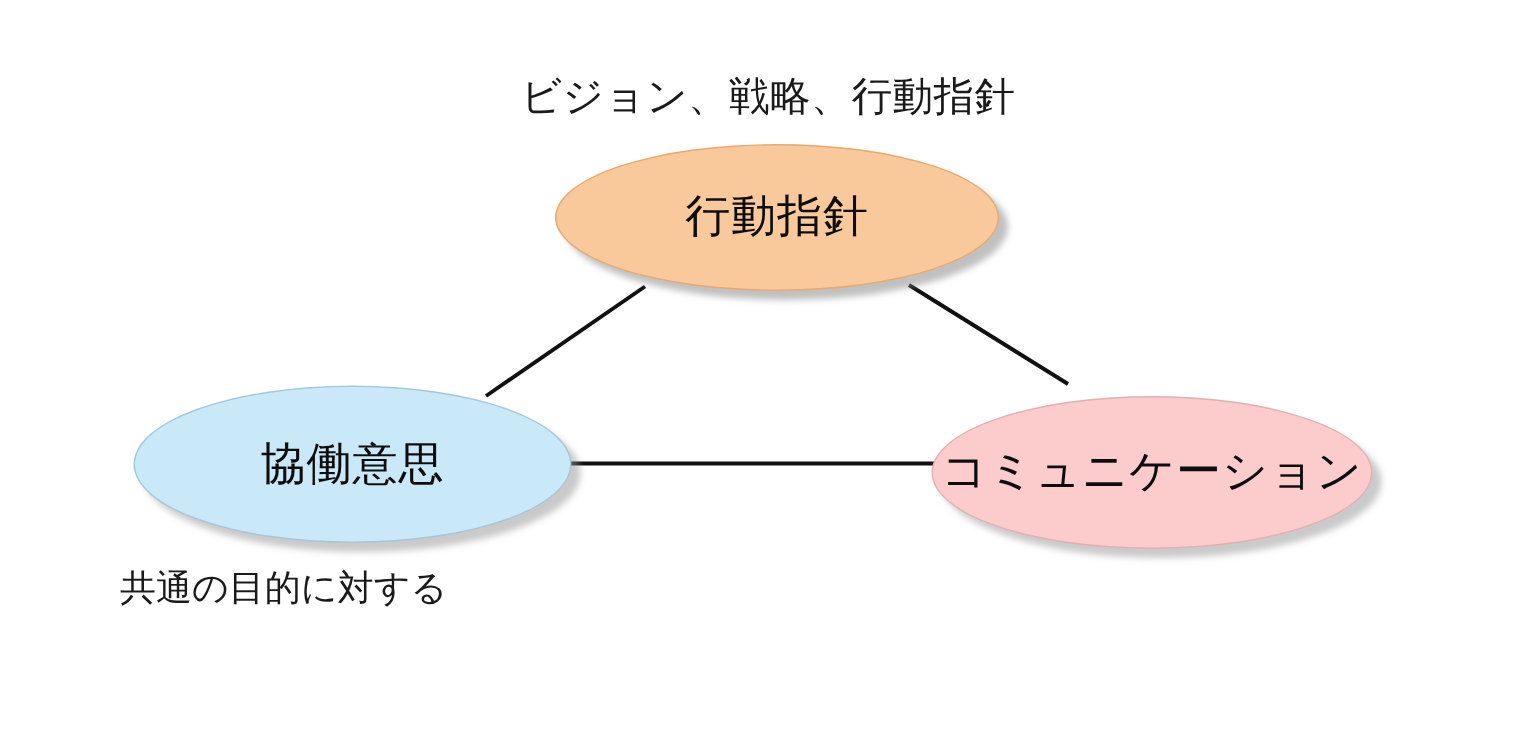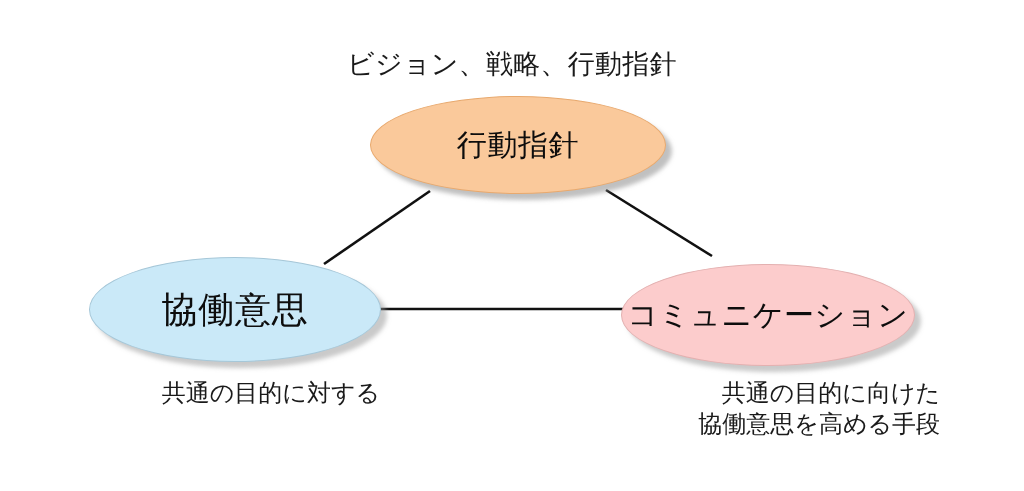--- a/index.html
+++ b/index.html
@@ -42,21 +42,21 @@
     white-space: nowrap;
   }
   .node-label {
     display: block;
     letter-spacing: 0.02em;
     font-weight: 400;
     color: #0d0d0d;
   }
   .caption {
     position: absolute;
-    text-align: right;
+    text-align: left;
     color: #1a1a1a;
     line-height: 1.28;
     white-space: nowrap;
   }
   .caption-line { display: block; }
 
   
   #node-purpose {
     left: 370px;
     top: 96px;
@@ -69,21 +69,21 @@
   }
   
   #node-willingness {
     left: 89px;
     top: 257px;
     width: 292px;
     height: 105px;
     background: #CAE9F8;
     border: 1.6px solid #A6C7D8;
     box-shadow: 6px 6px 4px rgba(150,150,150,0.5);
-    font-size: 36px;
+    font-size: 30px;
   }
   
   #node-communication {
     left: 621px;
     top: 264px;
     width: 294px;
     height: 102px;
     background: #FCCCCC;
     border: 1.6px solid #E3B0B0;
     box-shadow: 6px 6px 4px rgba(150,150,150,0.5);
@@ -136,18 +136,14 @@
   </div>
 
   <div class="node" id="node-communication">
     <span class="node-label">コミュニケーション</span>
   </div>
 
   <div class="caption" id="caption-left">
     <span class="caption-line">共通の目的に対する</span>
   </div>
 
-  <div class="caption" id="caption-right">
-    <span class="caption-line">共通の目的に向けた</span>
-    <span class="caption-line">協働意思を高める手段</span>
-  </div>
 
 </div>
 
 </body></html>

